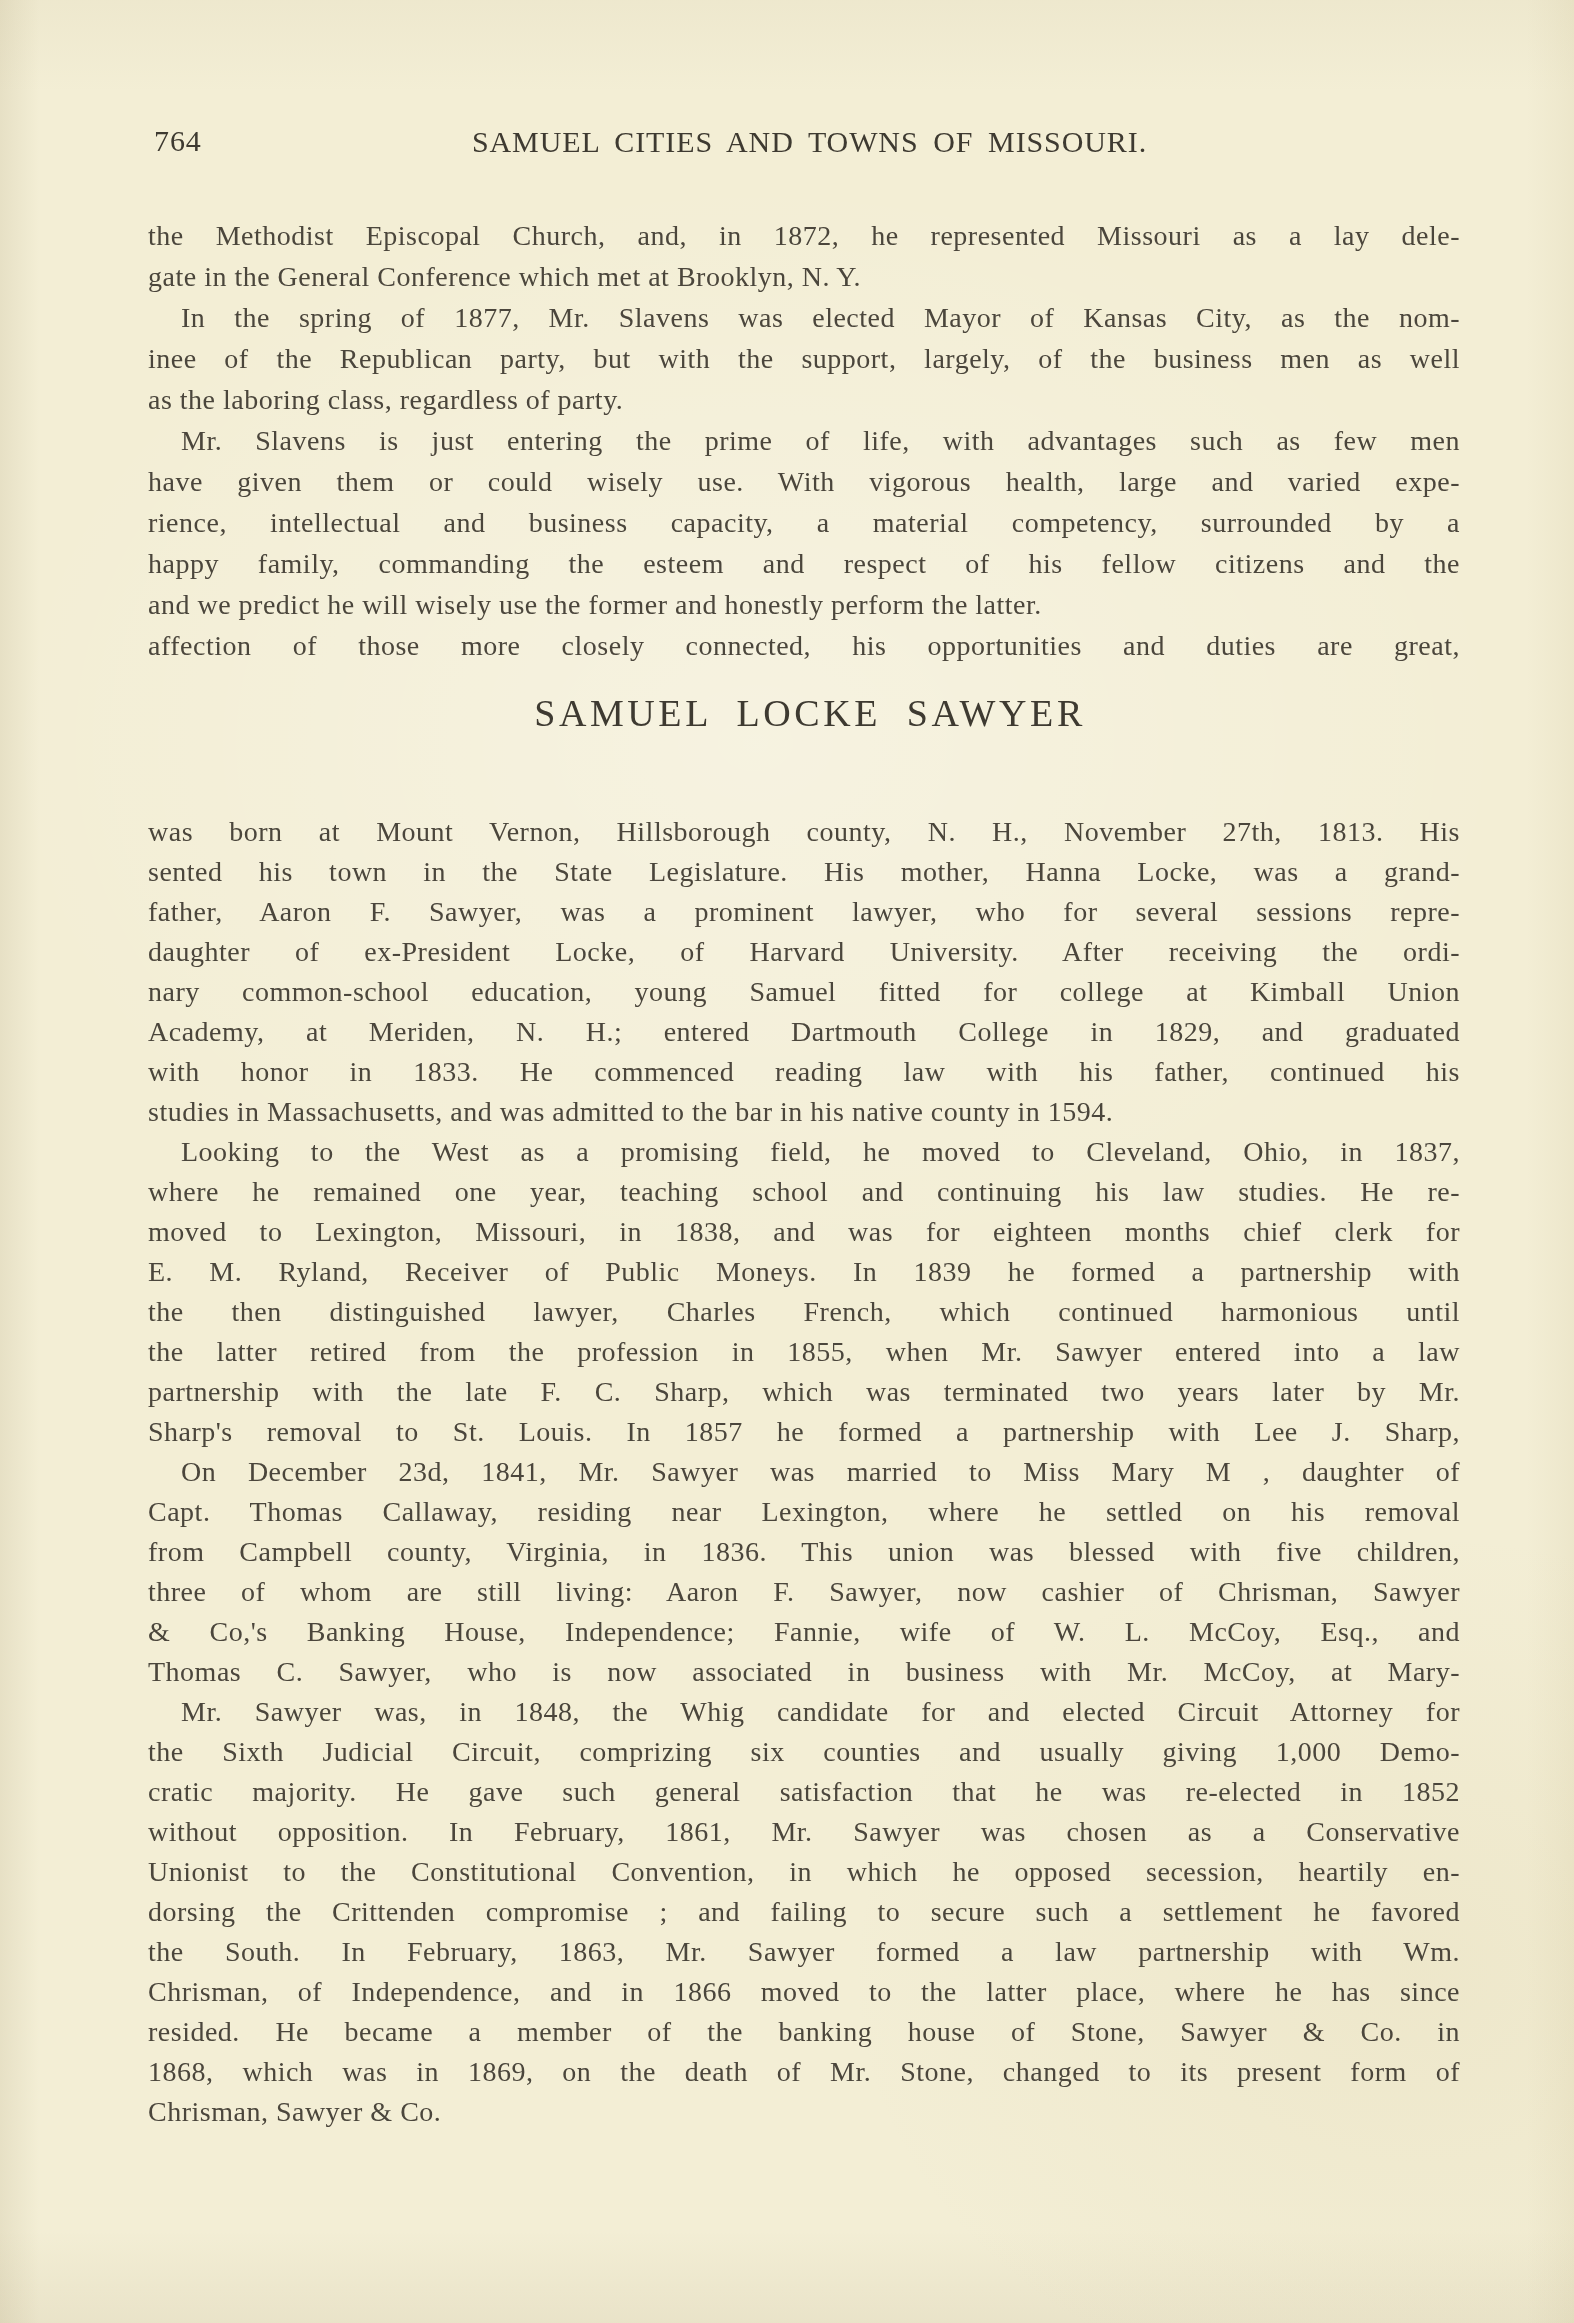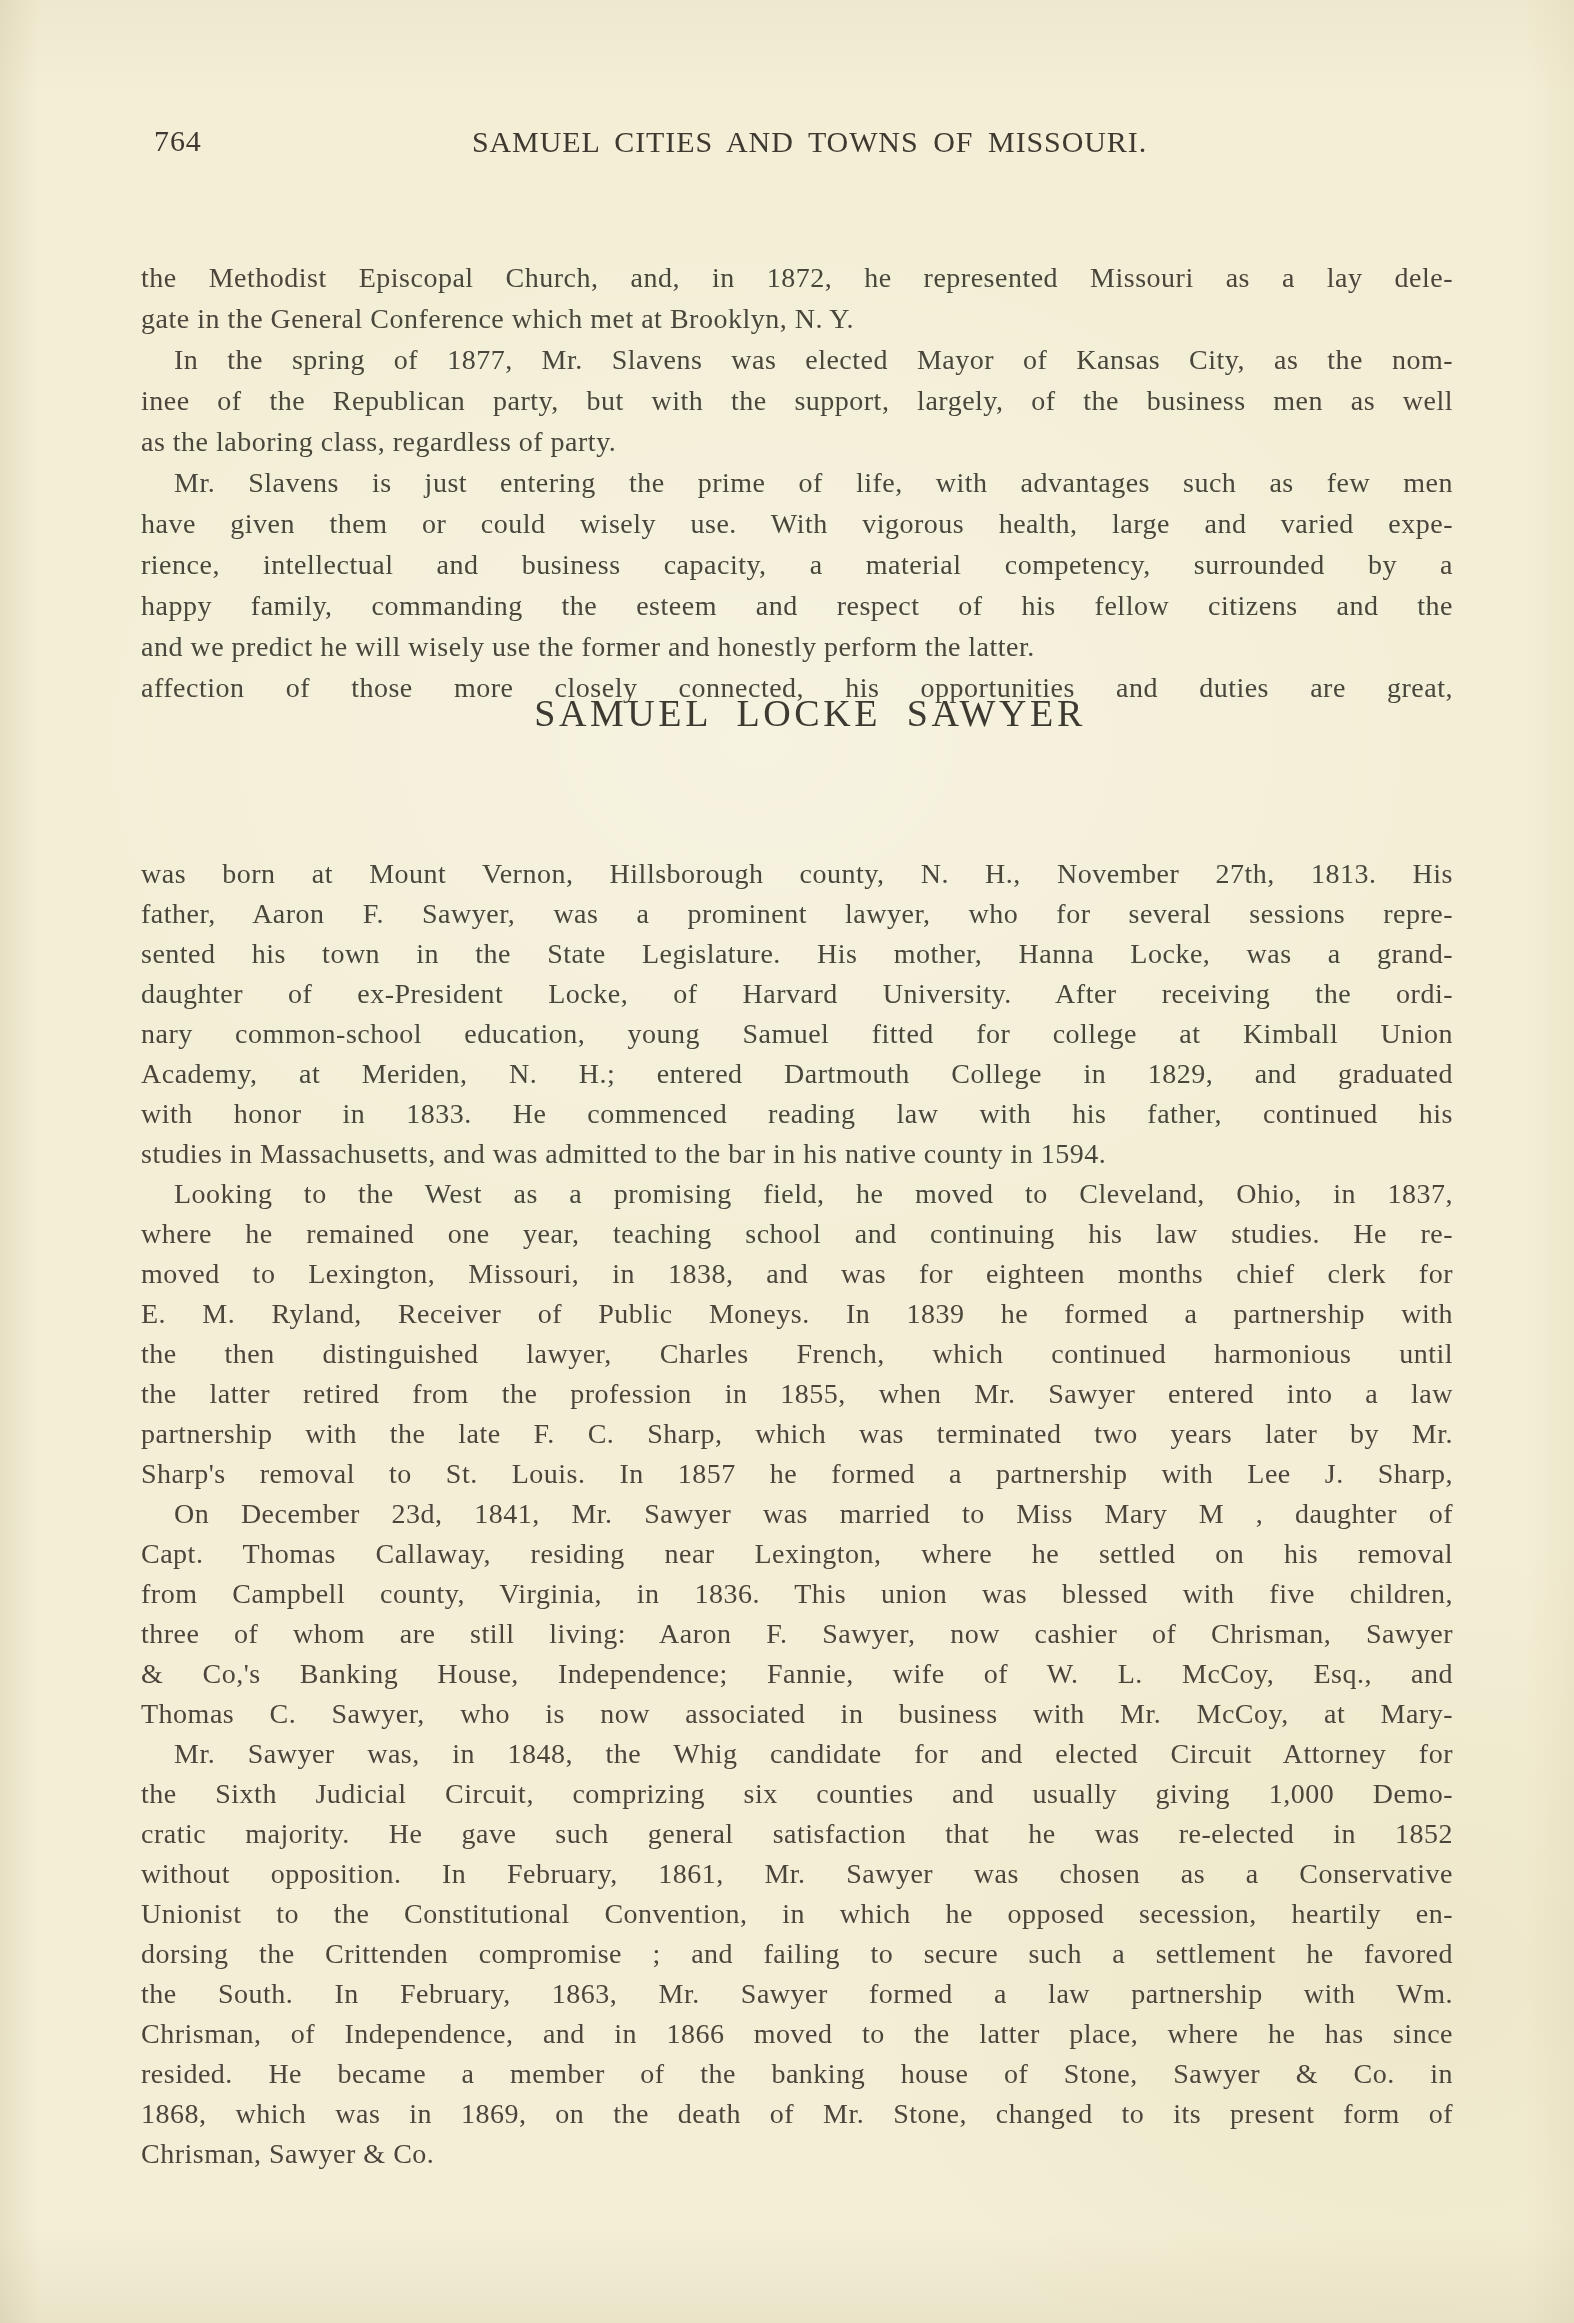--- a/index.html
+++ b/index.html
@@ -37,25 +37,24 @@
     font-size:30px;color:var(--ink-dark);
     letter-spacing:0.9px;
   }
   .runtitle{
     position:absolute;left:0;right:0;top:0.9px;
     text-align:center;
     font-size:30px;color:var(--ink-dark);
     letter-spacing:0.9px;word-spacing:6.3px;
   }
   .textcol{
-    position:absolute;left:141px;width:1312px;
+    position:absolute;left:148px;width:1312px;
     font-size:28px;
     letter-spacing:0.5px;
     color:var(--ink);
-    margin-top:42px;
   }
   #top-paragraphs{top:215px;line-height:41px;}
   #sawyer-paragraphs{top:812px;line-height:40px;}
   .section-heading{
     position:absolute;left:154px;width:1312px;top:692px;
     margin:0;text-align:center;
     font-size:38px;font-weight:normal;
     letter-spacing:3.6px;word-spacing:12.7px;
     color:var(--ink-dark);
     line-height:42px;
@@ -96,22 +95,22 @@
         <div class="line last">and we predict he will wisely use the former and honestly perform the latter.</div>
         <div class="line">affection of those more closely connected, his opportunities and duties are great,</div>
       </div>
     </section>
 
   <h2 class="section-heading">SAMUEL LOCKE SAWYER</h2>
 
   <section id="sawyer-paragraphs" class="textcol">
       <div class="para">
         <div class="line">was born at Mount Vernon, Hillsborough county, N. H., November 27th, 1813. His</div>
+        <div class="line">sented his town in the State Legislature. His mother, Hanna Locke, was a grand-</div>
         <div class="line">father, Aaron F. Sawyer, was a prominent lawyer, who for several sessions repre-</div>
-        <div class="line">sented his town in the State Legislature. His mother, Hanna Locke, was a grand-</div>
         <div class="line">daughter of ex-President Locke, of Harvard University. After receiving the ordi-</div>
         <div class="line">nary common-school education, young Samuel fitted for college at Kimball Union</div>
         <div class="line">Academy, at Meriden, N. H.; entered Dartmouth College in 1829, and graduated</div>
         <div class="line">with honor in 1833. He commenced reading law with his father, continued his</div>
         <div class="line last">studies in Massachusetts, and was admitted to the bar in his native county in 1594.</div>
       </div>
       <div class="para">
         <div class="line indent">Looking to the West as a promising field, he moved to Cleveland, Ohio, in 1837,</div>
         <div class="line">where he remained one year, teaching school and continuing his law studies. He re-</div>
         <div class="line">moved to Lexington, Missouri, in 1838, and was for eighteen months chief clerk for</div>

